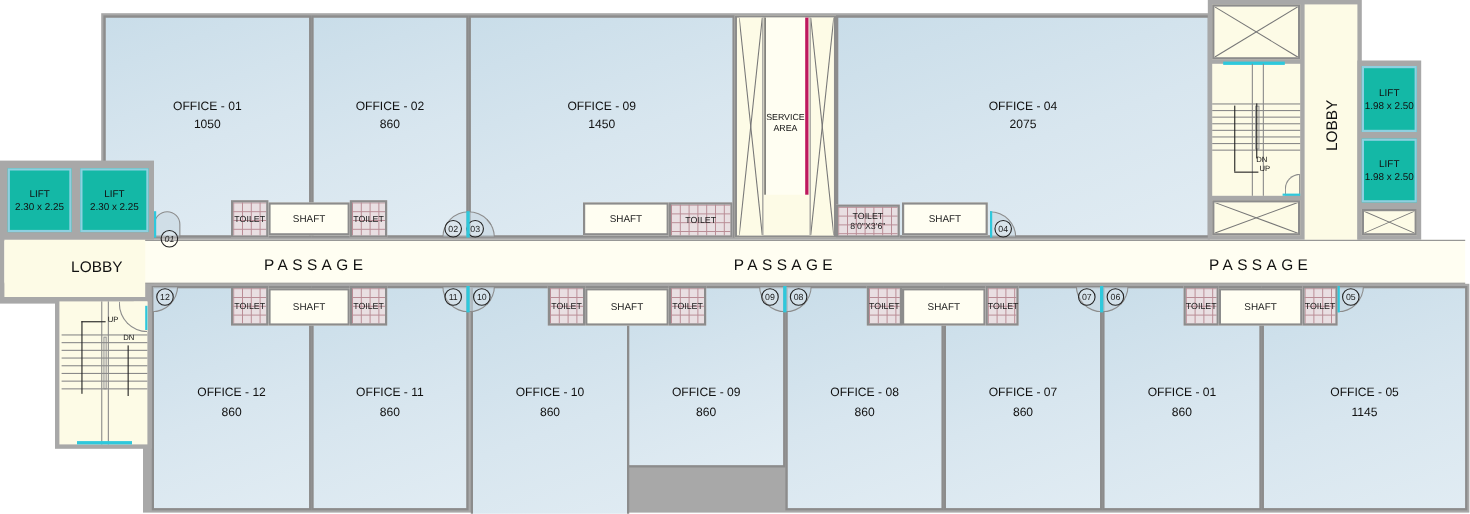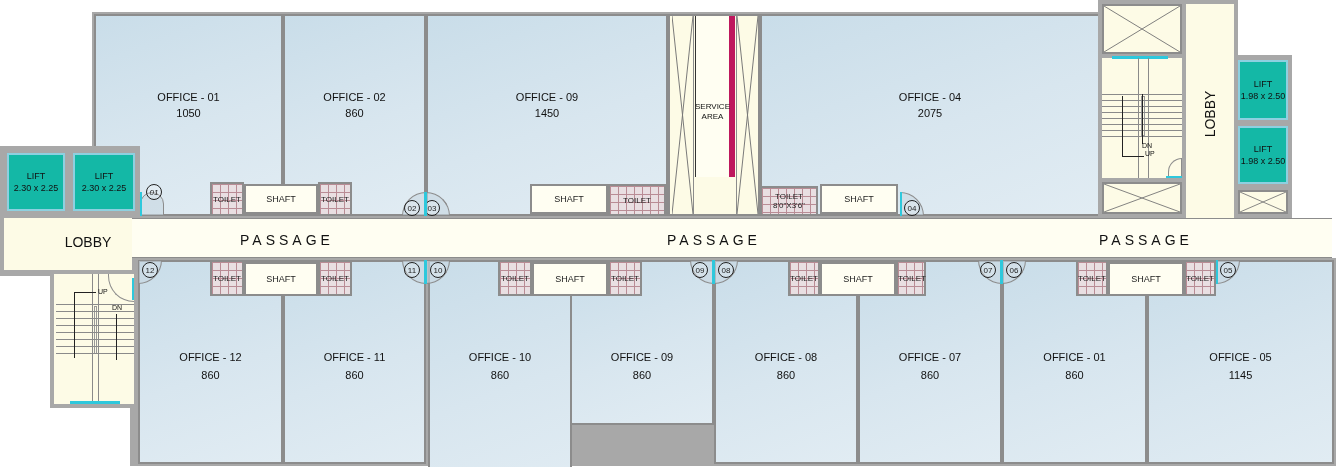--- a/index.html
+++ b/index.html
@@ -50,21 +50,21 @@
     <div class="label" style="left:50%;top:90px;text-align:center;">1450</div>
   </div>
 
   <div class="abs cream" style="left:668px;top:14px;width:92px;height:202px;border:2px solid #8c8c8c;">
     <div class="abs xbox" style="left:2px;top:0;width:22px;height:198px;border-width:0 1px 0 0;">
       <svg viewBox="0 0 22 198" preserveAspectRatio="none">
           <line x1="0" y1="0" x2="22" y2="198" stroke="#777" stroke-width="1"></line>
           <line x1="22" y1="0" x2="0" y2="198" stroke="#777" stroke-width="1"></line>
         </svg>
     </div>
-    <div class="abs ivory" style="left:25px;top:0;width:40px;height:161px;border-left:1px solid #333;border-right:6px solid #be185d;">
+    <div class="abs ivory" style="left:25px;top:0;width:40px;height:161px;border-left:1px solid #333;border-right:3px solid #be185d;">
       <div class="label" style="left:50%;top:86px;font-size:8px;line-height:10px;">SERVICE</div>
       <div class="label" style="left:50%;top:96px;font-size:8px;line-height:10px;">AREA</div>
     </div>
     <div class="abs xbox" style="left:66px;top:0;width:22px;height:198px;border-width:0 0 0 1px;">
       <svg viewBox="0 0 22 198" preserveAspectRatio="none">
           <line x1="0" y1="0" x2="22" y2="198" stroke="#777" stroke-width="1"></line>
           <line x1="22" y1="0" x2="0" y2="198" stroke="#777" stroke-width="1"></line>
         </svg>
     </div>
   </div>
@@ -270,21 +270,21 @@
     <div class="abs" style="left:20px;top:18px;width:22px;height:1px;background:#222;"></div>
     <div class="abs" style="left:62px;top:40px;width:1px;height:46px;background:#222;"></div>
     <div class="abs" style="left:44px;top:14px;font-size:7px;color:#111;">UP</div>
     <div class="abs" style="left:58px;top:30px;font-size:7px;color:#111;">DN</div>
     <div class="swing" style="left:54px;top:0;width:26px;height:28px;border-radius:0 0 0 28px;background:#fdfbe6;border-top:none;border-right:none;"></div>
     <div class="glass" style="left:78px;top:4px;width:2px;height:22px;"></div>
   </div>
   <div class="glass" style="left:70px;top:401px;width:50px;height:3px;"></div>
 
   <div class="swing" style="left:140px;top:192px;width:24px;height:24px;border-radius:24px 24px 0 0;"></div>
-  <div class="door-num" style="left:146px;top:184px;font-style:italic;">01</div>
+  <div class="door-num" style="left:146px;top:209px;font-style:italic;">01</div>
   <div class="glass" style="left:140px;top:192px;width:2px;height:24px;"></div>
 
   <div class="swing" style="left:402px;top:192px;width:48px;height:24px;border-radius:24px 24px 0 0;"></div>
   <div class="door-num" style="left:404px;top:200px;">02</div>
   <div class="door-num" style="left:424px;top:200px;">03</div>
   <div class="glass" style="left:424px;top:192px;width:3px;height:24px;"></div>
 
   <div class="swing" style="left:900px;top:192px;width:24px;height:24px;border-radius:0 24px 0 0;"></div>
   <div class="door-num" style="left:904px;top:200px;">04</div>
   <div class="glass" style="left:900px;top:192px;width:2px;height:24px;"></div>

